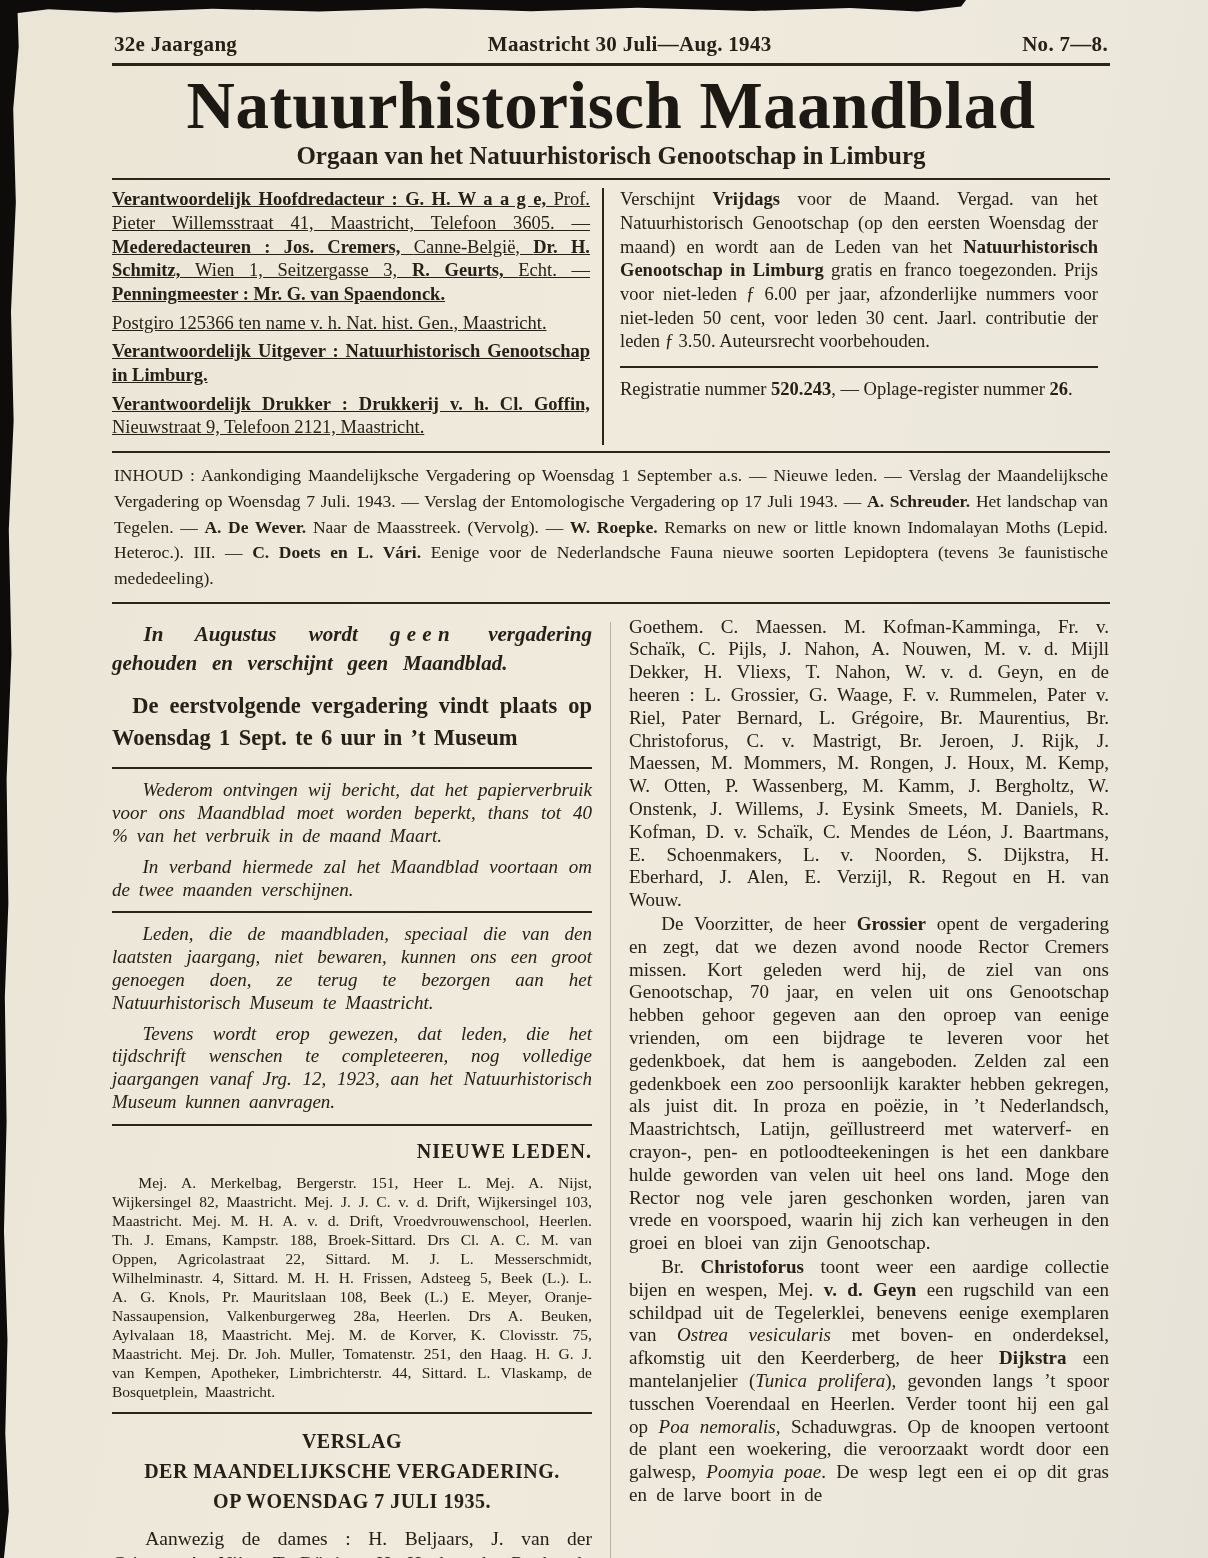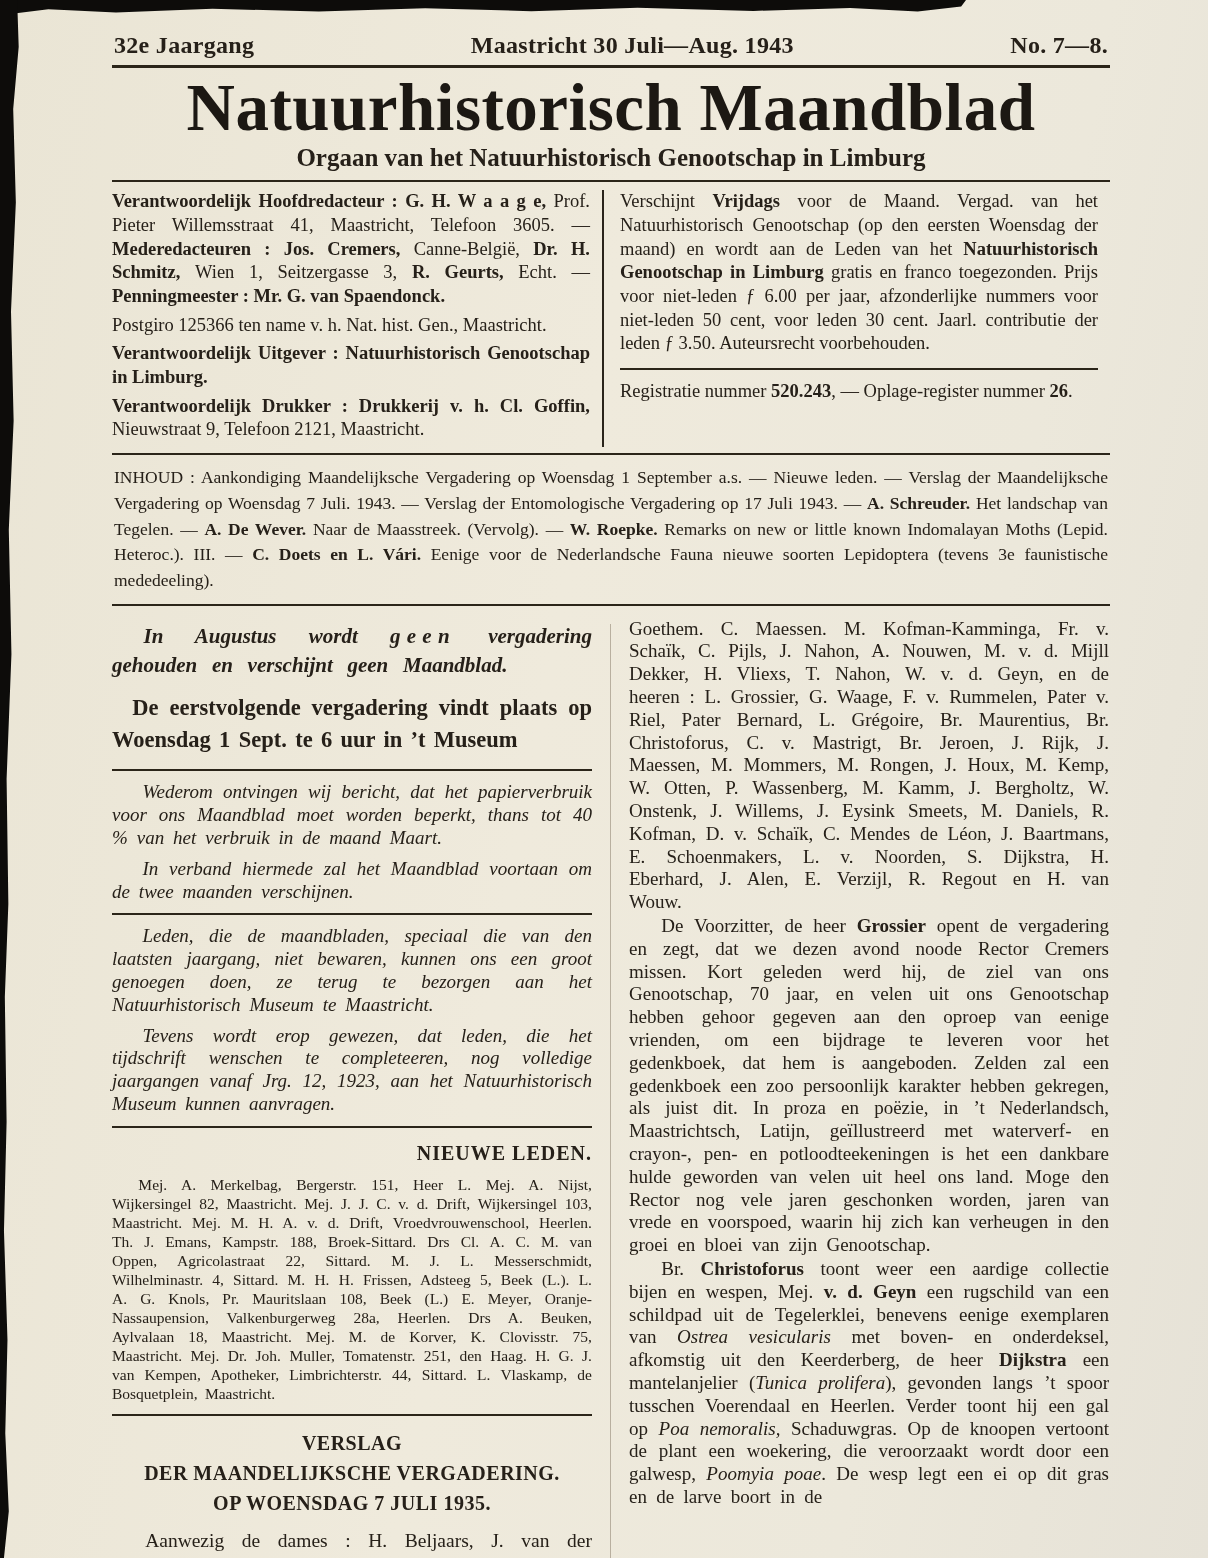--- a/index.html
+++ b/index.html
@@ -17,31 +17,31 @@
     position:absolute; top:0; left:0; width:966px; height:16px; background:#0d0c0a;
     clip-path:polygon(0 0,100% 0,99.5% 40%,95% 72%,88% 50%,78% 68%,66% 48%,55% 70%,44% 52%,33% 72%,22% 55%,12% 78%,5% 58%,0 95%);
   }
   .edge-left {
     position:absolute; top:0; left:0; width:22px; height:1558px; background:#0d0c0a;
     clip-path:polygon(0 0,78% 0,85% 3%,60% 7%,72% 13%,50% 20%,62% 27%,40% 34%,52% 42%,30% 50%,38% 58%,22% 64%,30% 72%,18% 79%,34% 86%,24% 92%,40% 97%,18% 100%,0 100%);
   }
   .content { position:absolute; left:112px; top:26px; width:998px; }
 
   .header-row { display:flex; justify-content:space-between; align-items:flex-end;
-    font-size:24px; font-weight:bold; letter-spacing:0.3px; padding:6px 2px 4px 2px; }
+    font-size:21px; font-weight:bold; letter-spacing:0.3px; padding:6px 2px 4px 2px; }
   .rule { border:none; border-top:3px solid #2b2519; margin:2px 0; height:0; }
   .rule.thin { border-top-width:2px; }
 
   h1.title { font-size:67px; font-weight:bold; text-align:center; margin:4px 0 0 0;
     white-space:nowrap; letter-spacing:0.5px; line-height:1.05; color:#1c1813; }
   .subtitle { text-align:center; font-weight:bold; font-size:25px; margin:2px 0 8px 0; }
 
   .masthead { display:flex; font-size:18.5px; line-height:1.28; text-align:justify; margin:8px 0 6px 0; }
   .masthead p { margin:0 0 5px 0; }
-  .m-left  { width:478px; padding-right:12px; }
+  .m-left  { width:478px; padding-right:12px;text-decoration:underline; }
   .m-div   { border-left:2px solid #2a241b; }
   .m-right { width:478px; padding-left:16px; }
   .m-right .rule { margin:12px 0 10px 0; }
 
   .inhoud { font-size:17.5px; line-height:1.47; text-align:justify; margin:10px 2px 10px 2px; word-spacing:0.06em; }
 
   .columns { display:flex; margin-top:12px; }
   .col-left  { width:480px; }
   .col-div   { width:1px; background:rgba(96,82,60,0.38); margin:6px 18px 0 18px; }
   .col-right { width:480px; }

